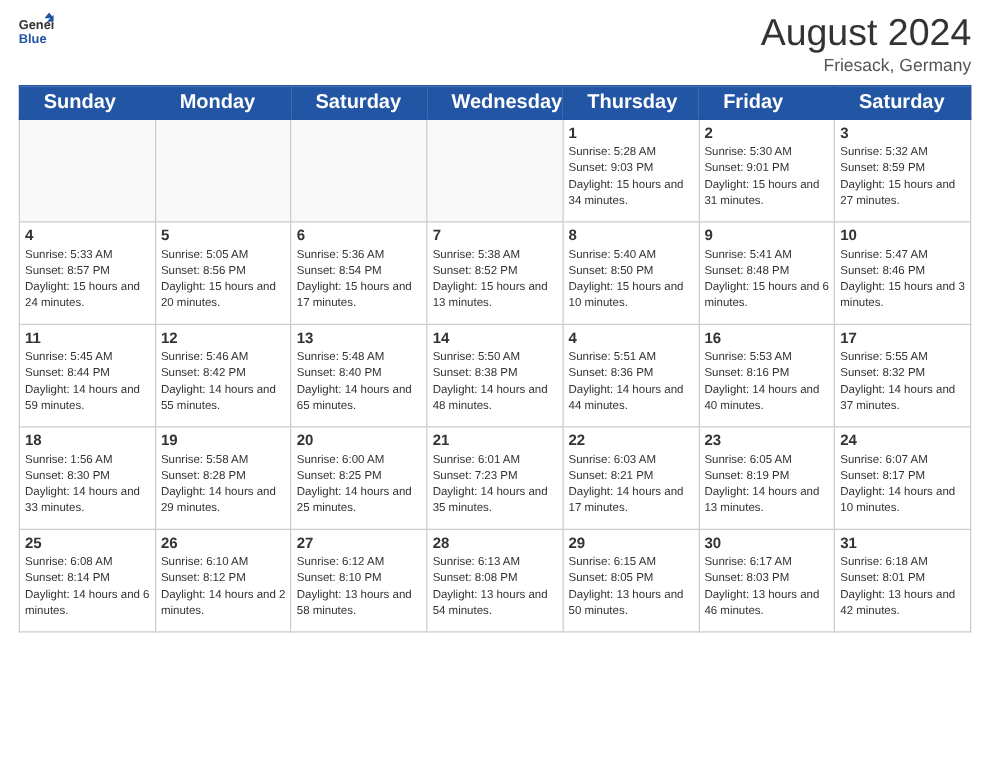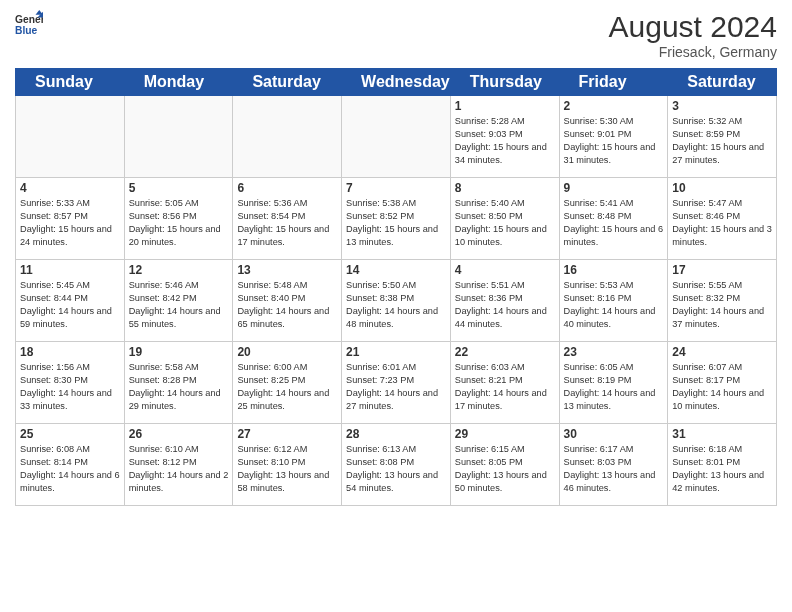--- a/index.html
+++ b/index.html
@@ -239,21 +239,21 @@
           <td>
             <span class="day-num">20</span>
             <div class="cell-text">Sunrise: 6:00 AM</div>
             <div class="cell-text">Sunset: 8:25 PM</div>
             <div class="cell-text">Daylight: 14 hours and 25 minutes.</div>
           </td>
           <td>
             <span class="day-num">21</span>
             <div class="cell-text">Sunrise: 6:01 AM</div>
             <div class="cell-text">Sunset: 7:23 PM</div>
-            <div class="cell-text">Daylight: 14 hours and 27 minutes.</div>
+            <div class="cell-text">Daylight: 14 hours and 35 minutes.</div>
           </td>
           <td>
             <span class="day-num">22</span>
             <div class="cell-text">Sunrise: 6:03 AM</div>
             <div class="cell-text">Sunset: 8:21 PM</div>
             <div class="cell-text">Daylight: 14 hours and 17 minutes.</div>
           </td>
           <td>
             <span class="day-num">23</span>
             <div class="cell-text">Sunrise: 6:05 AM</div>

